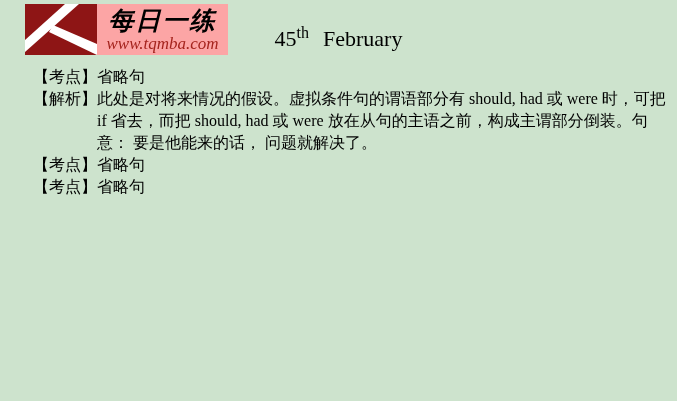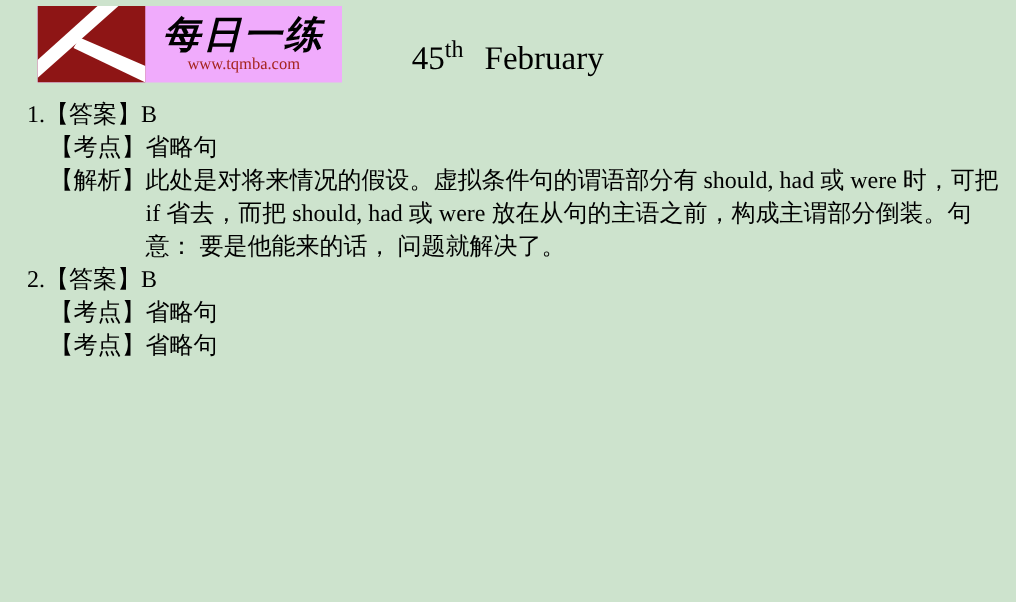--- a/index.html
+++ b/index.html
@@ -17,21 +17,21 @@
     overflow: hidden;
   }
 
   
   .logo {
     position: absolute;
     left: 25px;
     top: 4px;
     width: 203px;
     height: 51px;
-    background: #f0abfc;
+    background: #fca5a5;
     display: flex;
     align-items: stretch;
   }
   .emblem {
     width: 72px;
     height: 51px;
     flex: 0 0 auto;
   }
   .logo-right {
     flex: 1 1 auto;
@@ -44,21 +44,22 @@
   .calligraphy {
     font-size: 25px;
     font-weight: bold;
     font-style: italic;
     letter-spacing: 2px;
     white-space: nowrap;
   }
   .website {
     margin-top: 2px;
     color: #a5241e;
-    font-size: 11px;
+    font-size: 17px;
+    font-style: italic;
     white-space: nowrap;
   }
 
   
   .title {
     padding-top: 26px;
     height: 30px;
     text-align: center;
     font-size: 22px;
     line-height: 26px;
@@ -99,27 +100,25 @@
     <div class="calligraphy">每日一练</div>
     <div class="website">www.tqmba.com</div>
   </div>
 </div>
 
 <div class="title"><span>45</span><sup>th</sup><span class="month">February</span></div>
 
 <div class="content">
 
   <div class="question">
-    <div class="line answer-line"><span>1.</span><span>【答案】</span><span>B</span></div>
     <div class="line point-line"><span>【考点】</span><span>省略句</span></div>
     <div class="line analysis-line"><span>【解析】</span><span>此处是对将来情况的假设。虚拟条件句的谓语部分有 should, had 或 were 时，可把 if 省去，而把 should, had 或 were 放在从句的主语之前，构成主谓部分倒装。句意： 要是他能来的话， 问题就解决了。</span></div>
   </div>
 
   <div class="question">
-    <div class="line answer-line"><span>2.</span><span>【答案】</span><span>B</span></div>
     <div class="line point-line"><span>【考点】</span><span>省略句</span></div>
   </div>
 
   <div class="question">
     <div class="line point-line"><span>【考点】</span><span>省略句</span></div>
   </div>
 
 </div>
 
 </body></html>

